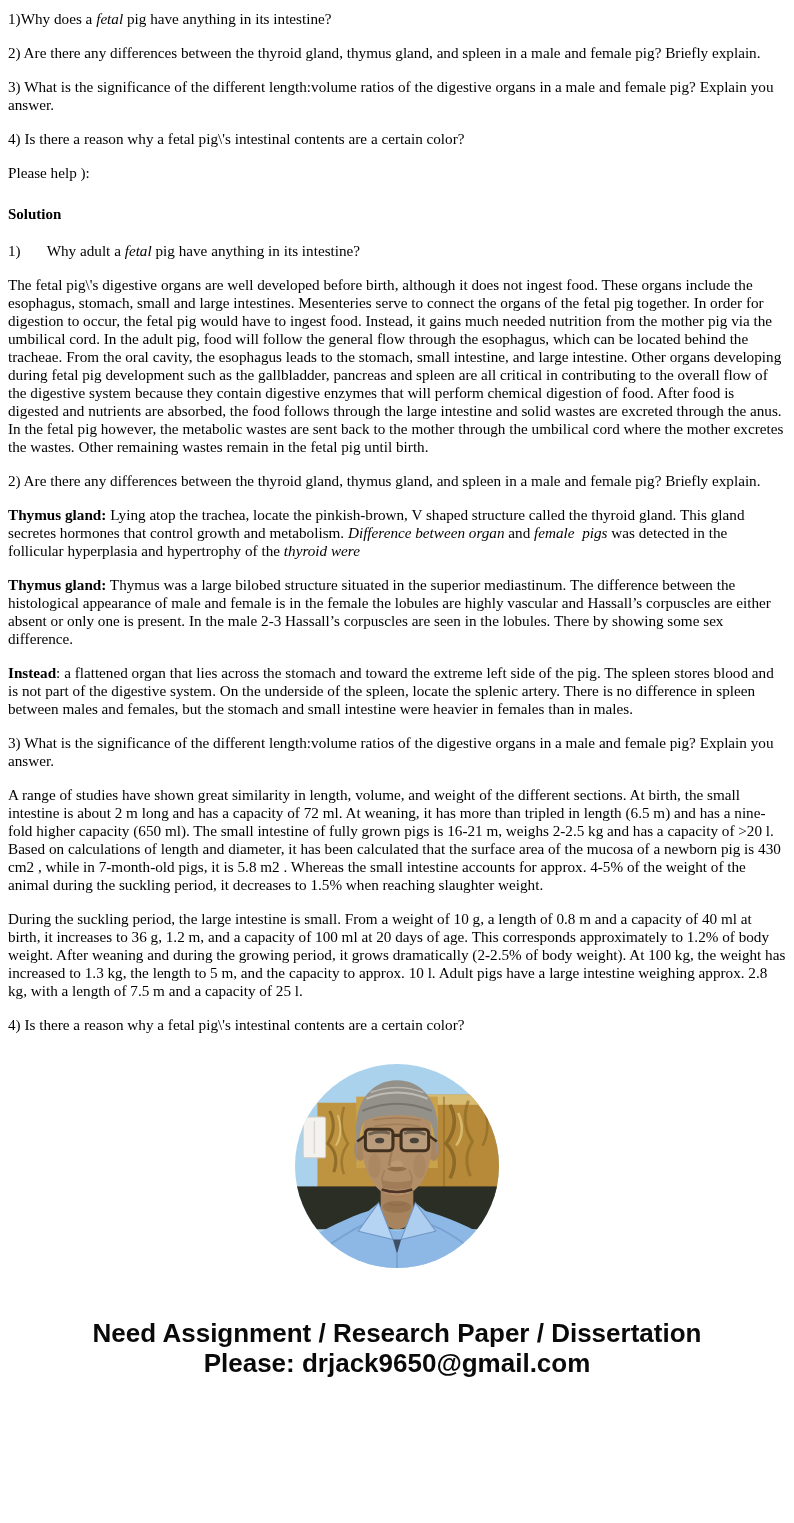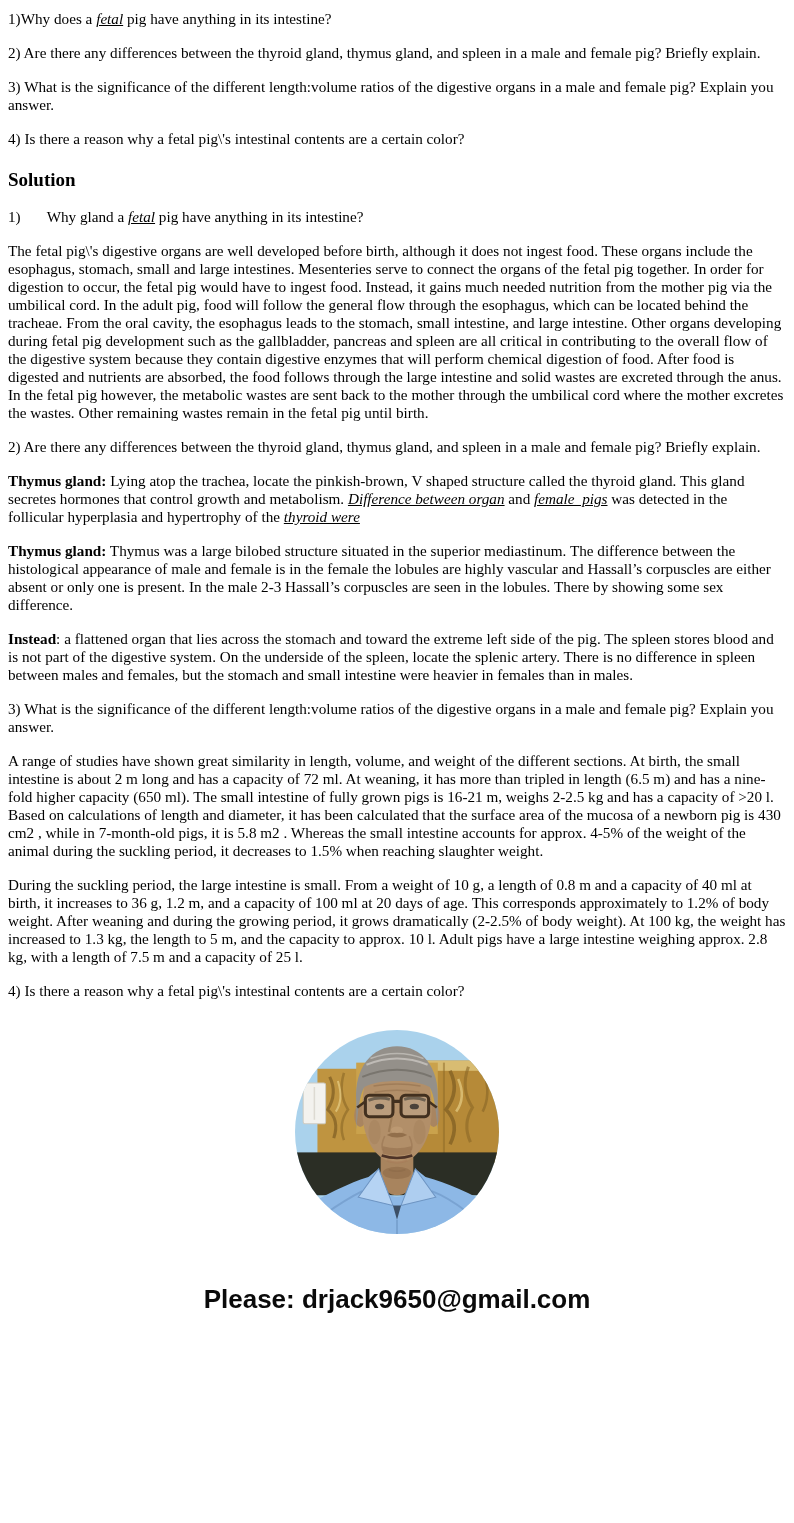--- a/index.html
+++ b/index.html
@@ -8,28 +8,28 @@
     box-sizing: border-box;
     padding: 10px 8px 27px 8px;
     font-family: "Liberation Serif", serif;
     font-size: 15.2px;
     line-height: 18px;
     color: #000000;
   }
   .doc p { margin: 16px 0; }
   .doc p:first-child { margin-top: 0; }
   .h-solution {
-    font-size: 19px;
+    font-size: 15px;
     font-weight: bold;
     line-height: 20px;
     margin: 22px 0 18px 0 !important;
   }
   .tab { display: inline-block; width: 26px; }
   b { font-weight: bold; }
-  i { font-style: italic; text-decoration: underline; }
+  i { font-style: italic; }
   .avatar-wrap {
     width: 204px;
     height: 204px;
     margin: 30px auto 0 auto;
   }
   .avatar-wrap svg { display: block; }
   .footer {
     margin-top: 50px;
     text-align: center;
     font-family: "Liberation Sans", sans-serif;
@@ -45,25 +45,26 @@
 <div class="doc">
 
   <p><span>1)Why does a </span><i>fetal</i><span> pig have anything in its intestine?</span></p>
 
   <p>2) Are there any differences between the thyroid gland, thymus gland, and spleen in a male and female pig? Briefly explain.</p>
 
   <p>3) What is the significance of the different length:volume ratios of the digestive organs in a male and female pig? Explain you answer.</p>
 
   <p>4) Is there a reason why a fetal pig\'s intestinal contents are a certain color?</p>
 
+  <p>Please help ):</p>
 
   <p class="h-solution">Solution</p>
 
 
-  <p><span>1)</span><span class="tab"></span><span>Why gland a </span><i>fetal</i><span> pig have anything in its intestine?</span></p>
+  <p><span>1)</span><span class="tab"></span><span>Why adult a </span><i>fetal</i><span> pig have anything in its intestine?</span></p>
 
   <p>The fetal pig\'s digestive organs are well developed before birth, although it does not ingest food. These organs include the esophagus, stomach, small and large intestines. Mesenteries serve to connect the organs of the fetal pig together. In order for digestion to occur, the fetal pig would have to ingest food. Instead, it gains much needed nutrition from the mother pig via the umbilical cord. In the adult pig, food will follow the general flow through the esophagus, which can be located behind the tracheae. From the oral cavity, the esophagus leads to the stomach, small intestine, and large intestine. Other organs developing during fetal pig development such as the gallbladder, pancreas and spleen are all critical in contributing to the overall flow of the digestive system because they contain digestive enzymes that will perform chemical digestion of food. After food is digested and nutrients are absorbed, the food follows through the large intestine and solid wastes are excreted through the anus. In the fetal pig however, the metabolic wastes are sent back to the mother through the umbilical cord where the mother excretes the wastes. Other remaining wastes remain in the fetal pig until birth.</p>
 
   <p>2) Are there any differences between the thyroid gland, thymus gland, and spleen in a male and female pig? Briefly explain.</p>
 
   <p><b>Thymus gland:</b><span> Lying atop the trachea, locate the pinkish-brown, V shaped structure called the thyroid gland. This gland secretes hormones that control growth and metabolism. </span><i>Difference between organ</i><span> and </span><i>female&nbsp; pigs</i><span> was detected in the follicular hyperplasia and hypertrophy of the </span><i>thyroid were</i></p>
 
   <p><b>Thymus gland:</b><span> Thymus was a large bilobed structure situated in the superior mediastinum. The difference between the histological appearance of male and female is in the female the lobules are highly vascular and Hassall’s corpuscles are either absent or only one is present. In the male 2-3 Hassall’s corpuscles are seen in the lobules. There by showing some sex difference.</span></p>
 
   <p><b>Instead</b><span>: a flattened organ that lies across the stomach and toward the extreme left side of the pig. The spleen stores blood and is not part of the digestive system. On the underside of the spleen, locate the splenic artery. There is no difference in spleen between males and females, but the stomach and small intestine were heavier in females than in males.</span></p>
@@ -158,14 +159,15 @@
         <rect x="104" y="64" width="27" height="21" rx="4" fill="#eef4f4" fill-opacity="0.15" stroke="#42301f" stroke-width="3"></rect>
         <line x1="96" y1="70" x2="104" y2="70" stroke="#42301f" stroke-width="3"></line>
         <line x1="69" y1="70" x2="61" y2="76" stroke="#42301f" stroke-width="2.5"></line>
         <line x1="131" y1="70" x2="139" y2="76" stroke="#42301f" stroke-width="2.5"></line>
       </g>
     </g>
   </svg>
 </div>
 
 <div class="footer">
+  <div>Need Assignment / Research Paper / Dissertation</div>
   <div>Please: drjack9650@gmail.com</div>
 </div>
 
 </body></html>

